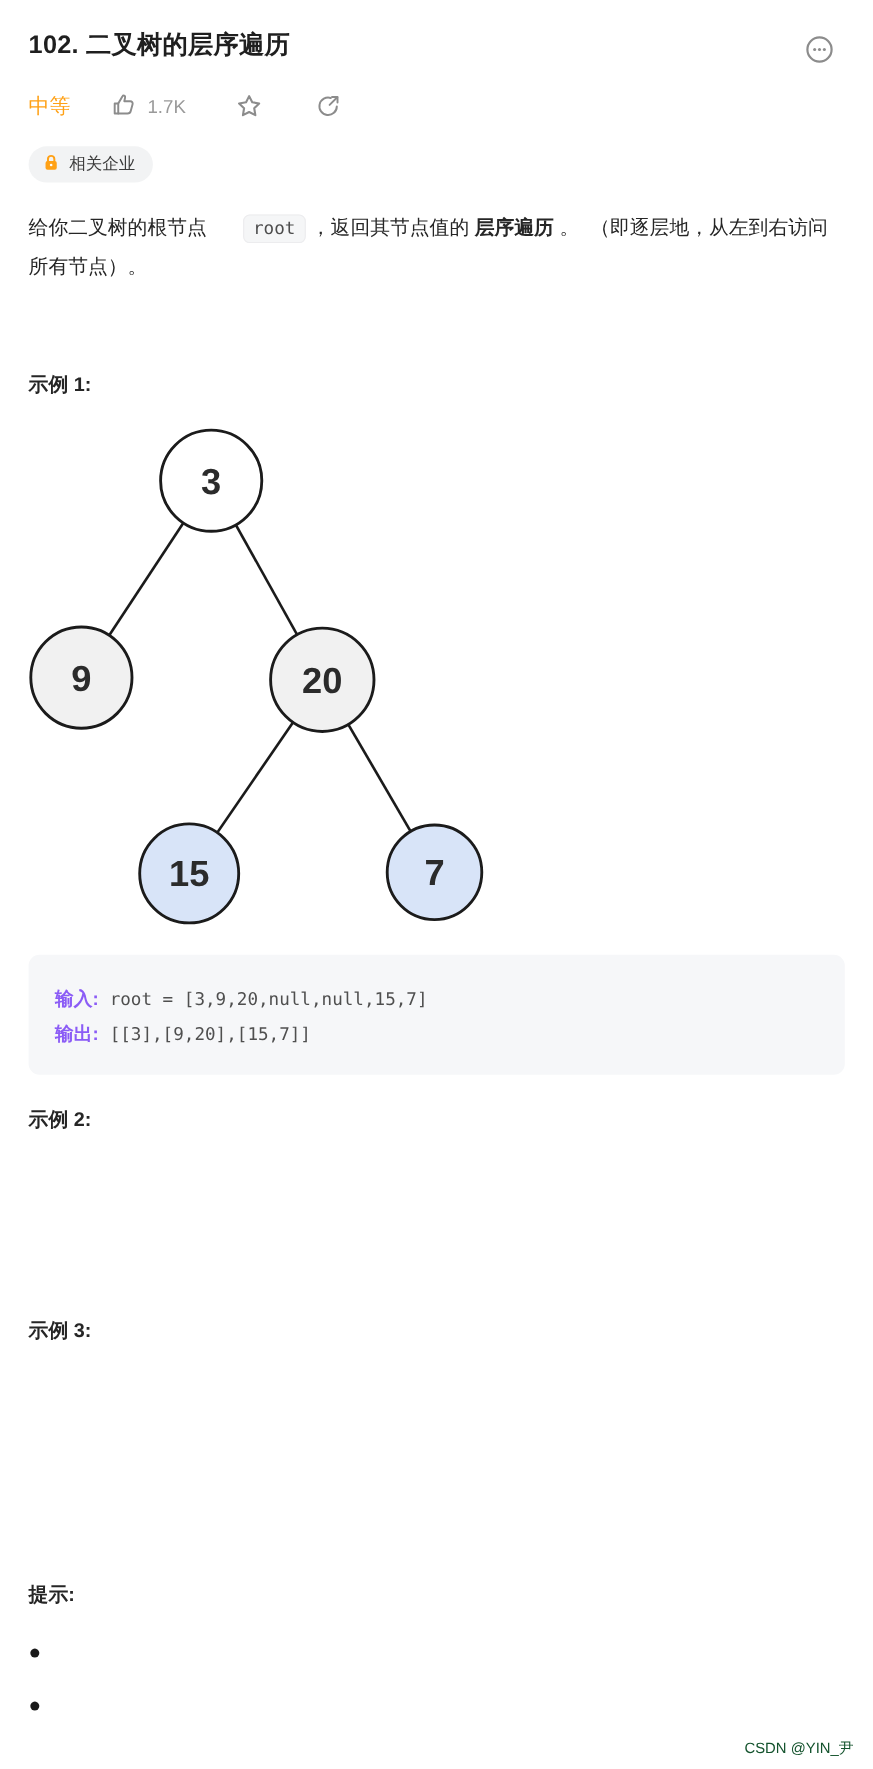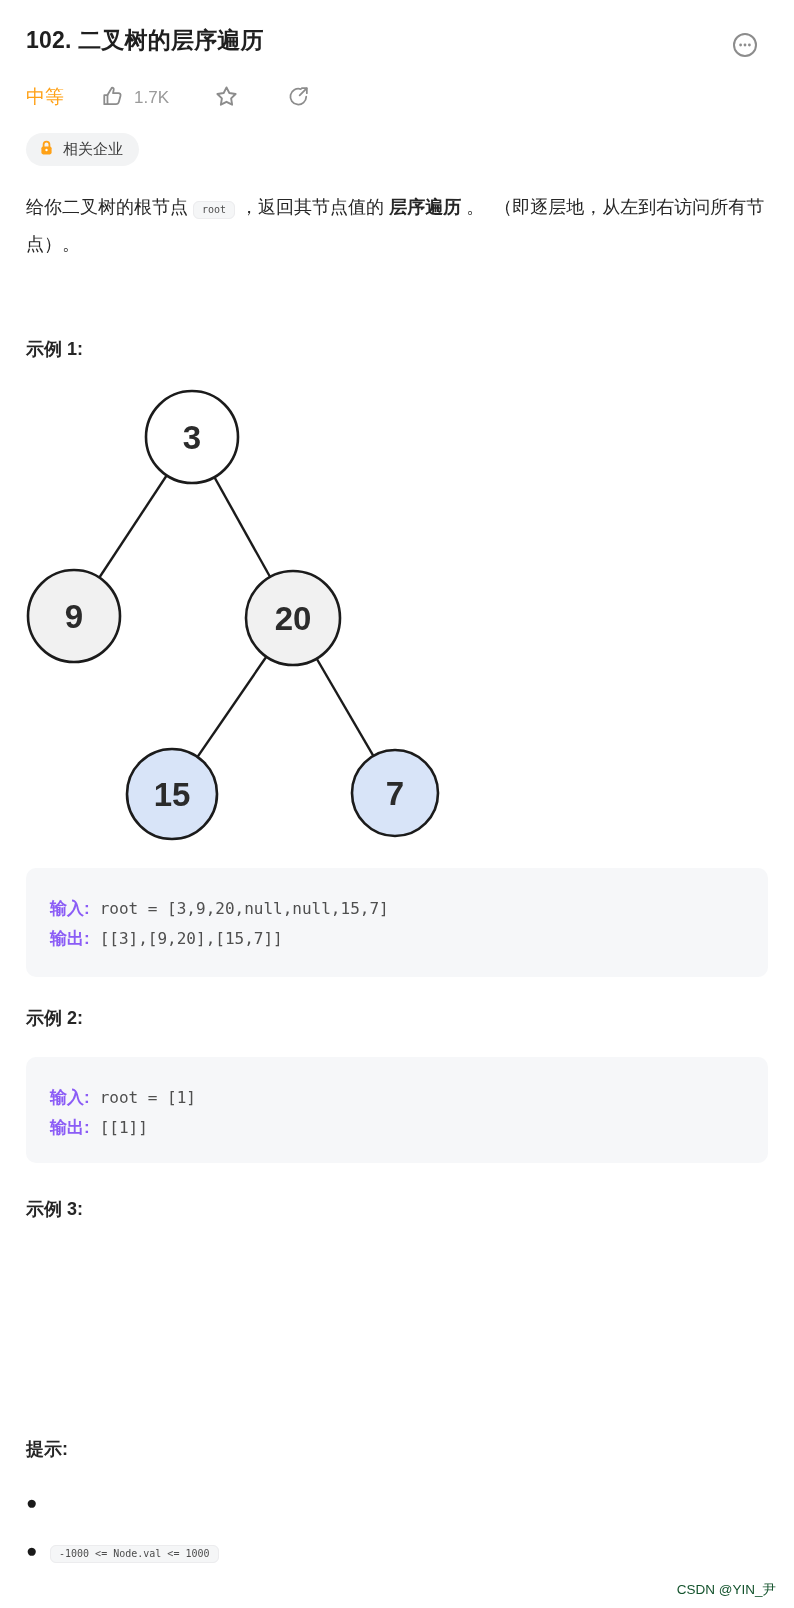--- a/index.html
+++ b/index.html
@@ -46,23 +46,24 @@
   .company-pill .pill-label { font-size: 15px; color: #3c3c3c; margin-left: 9px; }
 
   
   .description {
     left: 26px; top: 190px; width: 744px;
     font-size: 18px; line-height: 35px; color: #262626;
     white-space: pre-wrap;
   }
   .inline-code {
     font-family: "DejaVu Sans Mono", "Liberation Mono", monospace;
-    font-size: 10px; color: #4d4d4d;
+    font-size: 16px; color: #4d4d4d;
     background: #f5f6f7; border: 1px solid #ececee; border-radius: 6px;
     padding: 2px 8px 3px;
+    margin-left: 28px;
   }
   .b { font-weight: 700; }
 
   .section-heading {
     left: 26px; font-size: 18px; font-weight: 700; color: #262626;
   }
 
   
   #tree-svg { left: 20px; top: 378px; }
 
@@ -177,37 +178,28 @@
   <div class="abs codeblock" style="top:868px;height:109px">
     <div class="codeline">
       <span class="lbl">输入:</span><span class="code">root = [3,9,20,null,null,15,7]</span>
     </div>
     <div class="codeline">
       <span class="lbl">输出:</span><span class="code">[[3],[9,20],[15,7]]</span>
     </div>
   </div>
 
   <h3 class="abs section-heading" style="top:1006px">示例 2:</h3>
-  <div class="abs codeblock" style="top:1057px;height:106px">
-    <div class="codeline">
-      <span class="lbl">输入:</span><span class="code">root = [1]</span>
-    </div>
-    <div class="codeline">
-      <span class="lbl">输出:</span><span class="code">[[1]]</span>
-    </div>
-  </div>
 
   <h3 class="abs section-heading" style="top:1197px">示例 3:</h3>
 
   <h3 class="abs section-heading" style="top:1437px">提示:</h3>
 
   <div class="abs bullet-row" style="top:1489px">
     <span class="bullet-dot">●</span>
   </div>
 
   <div class="abs bullet-row" style="top:1537px">
     <span class="bullet-dot">●</span>
-    <span><span></span><code class="inline-code">-1000 &lt;= Node.val &lt;= 1000</code><span></span></span>
   </div>
 
   <div class="abs watermark">CSDN @YIN_尹</div>
 
 </div>
 
 </body></html>

